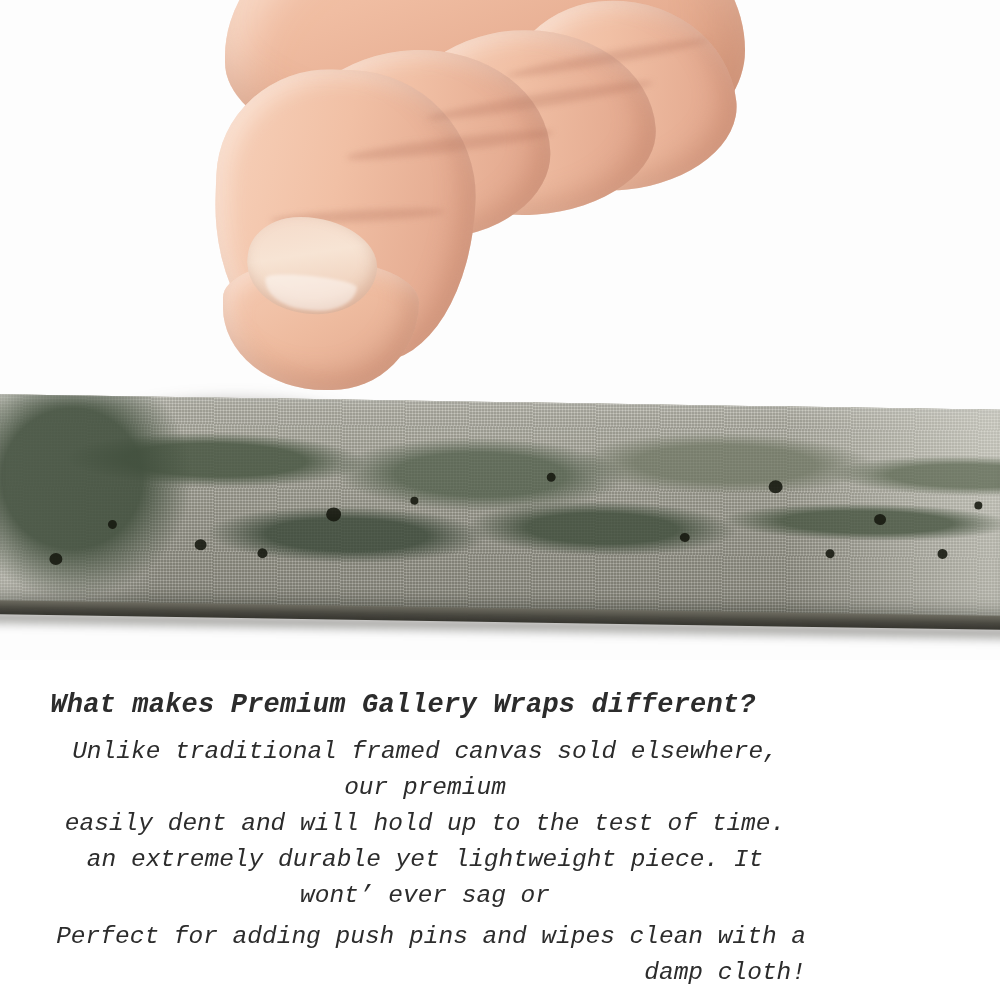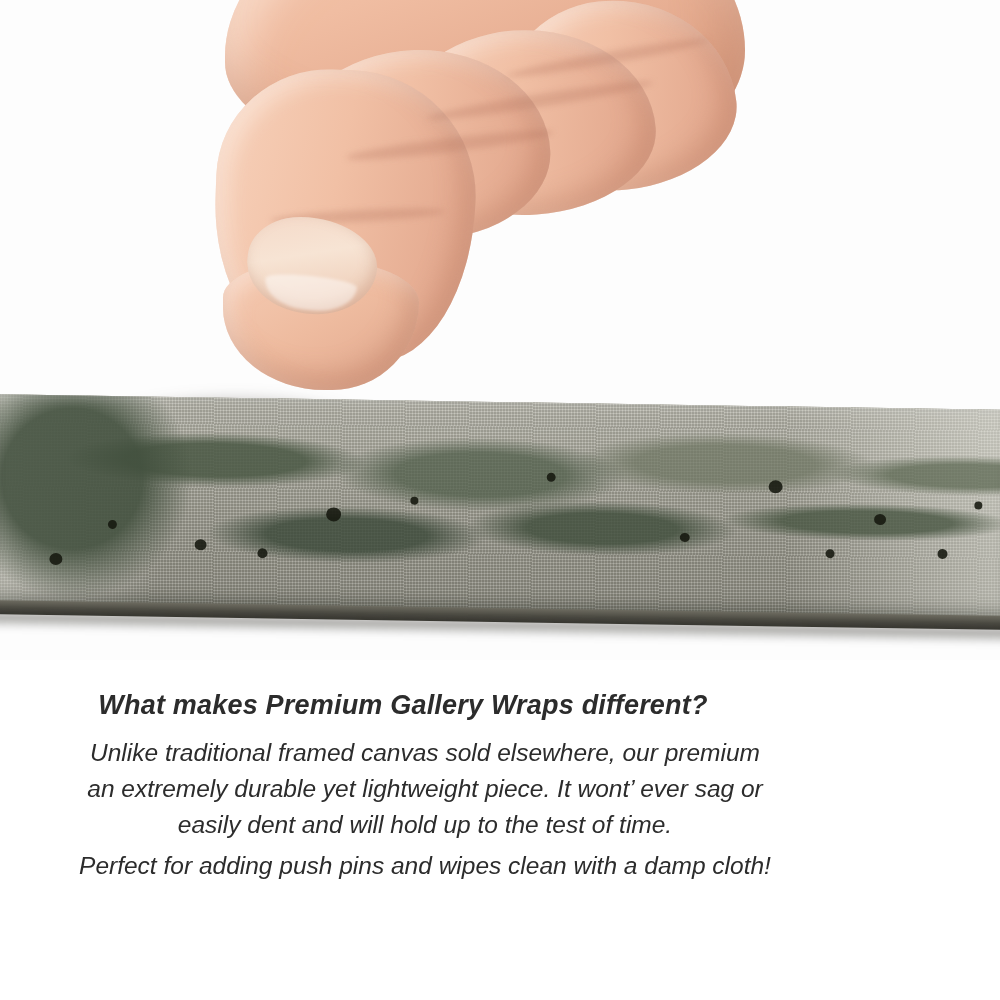--- a/index.html
+++ b/index.html
@@ -214,37 +214,38 @@
   }
 
   
   .caption {
     position: absolute;
     left: 0;
     top: 690px;
     width: 806px;
     text-align: center;
     color: #2c2c2c;
-    font-family: Liberation Sans, sans-serif;
+    font-family: Liberation Mono, monospace;
     font-style: italic;
   }
   .caption-heading {
     font-size: 27px;
     font-weight: 700;
     letter-spacing: 0.2px;
     margin-bottom: 14px;
   }
   .caption-line {
     font-size: 24.5px;
     line-height: 36px;
     font-weight: 400;
     margin-left: 44px;
   }
   .caption-line.last {
     margin-top: 5px;
+    text-align: right;
   }
 </style>
 </head>
 <body>
 
 <div class="page">
 
   <div class="photo-area">
 
     <div class="hand">
@@ -285,18 +286,18 @@
       </div>
       <div class="wrap-lip"></div>
       <div class="wrap-shadow"></div>
     </div>
 
   </div>
 
   <div class="caption">
     <div class="caption-heading">What makes Premium Gallery Wraps different?</div>
     <div class="caption-line">Unlike traditional framed canvas sold elsewhere, our premium</div>
+    <div class="caption-line">easily dent and will hold up to the test of time.</div>
     <div class="caption-line">an extremely durable yet lightweight piece. It wont’ ever sag or</div>
-    <div class="caption-line">easily dent and will hold up to the test of time.</div>
     <div class="caption-line last">Perfect for adding push pins and wipes clean with a damp cloth!</div>
   </div>
 
 </div>
 
 </body></html>

